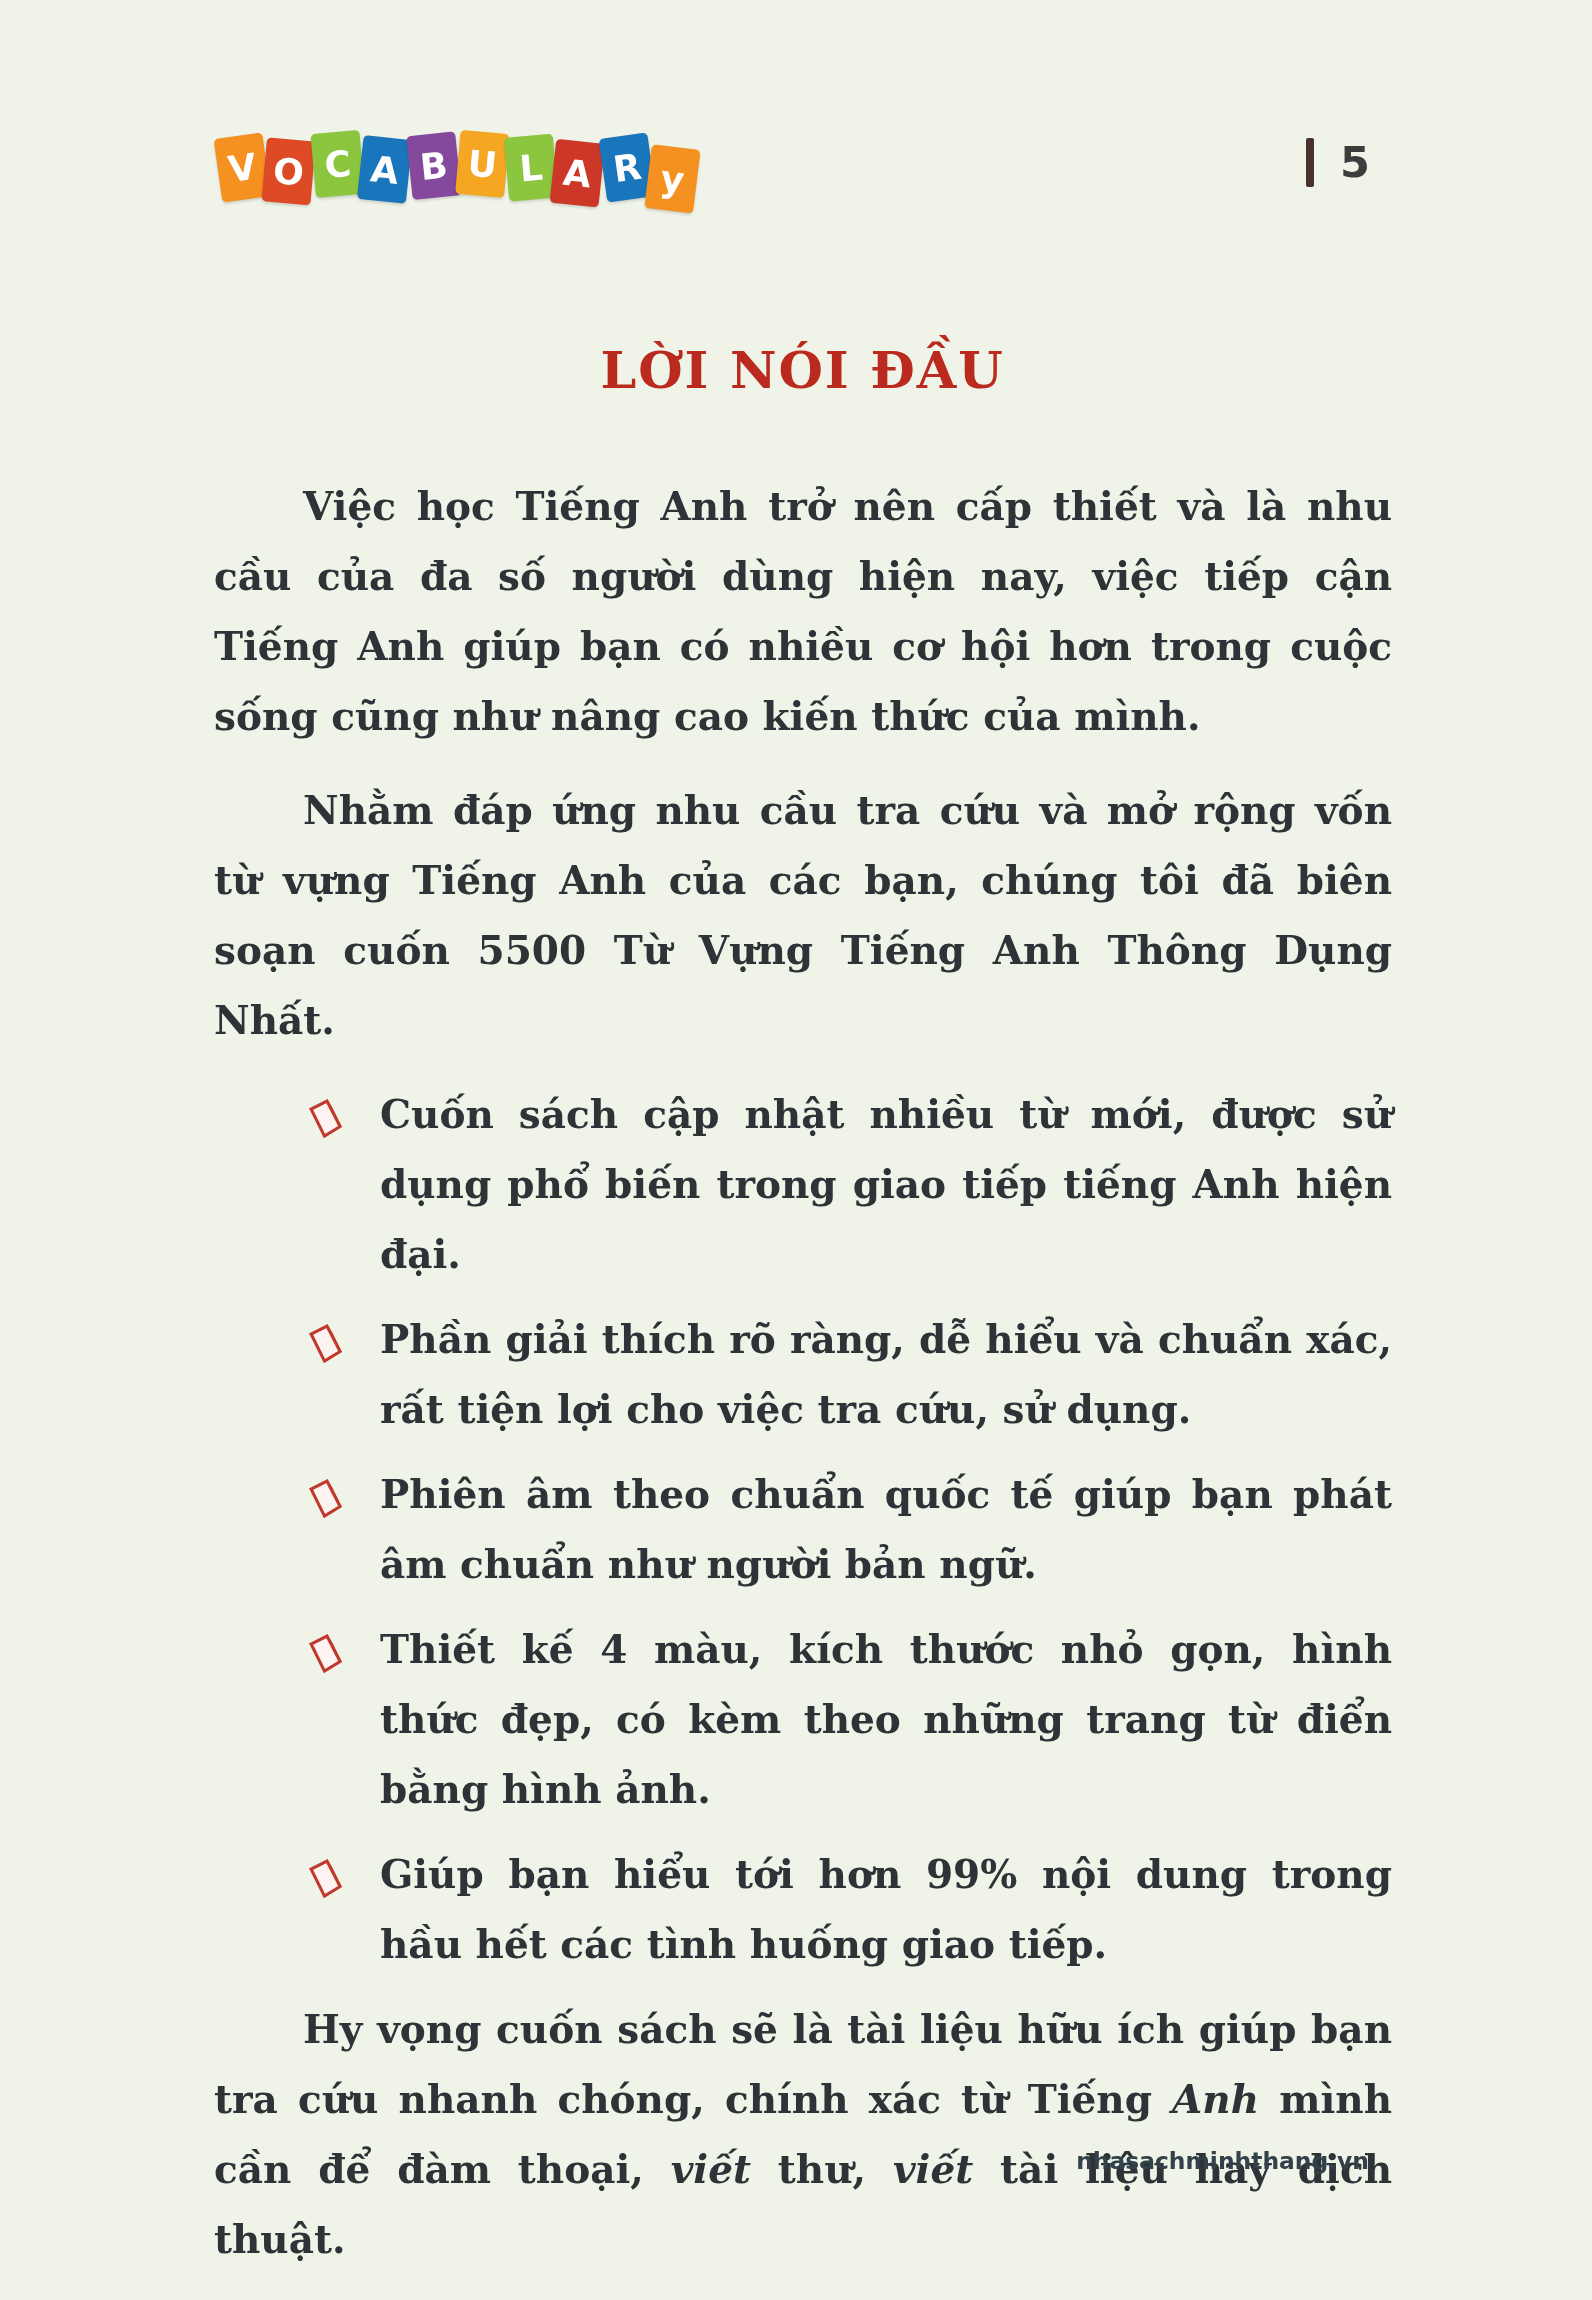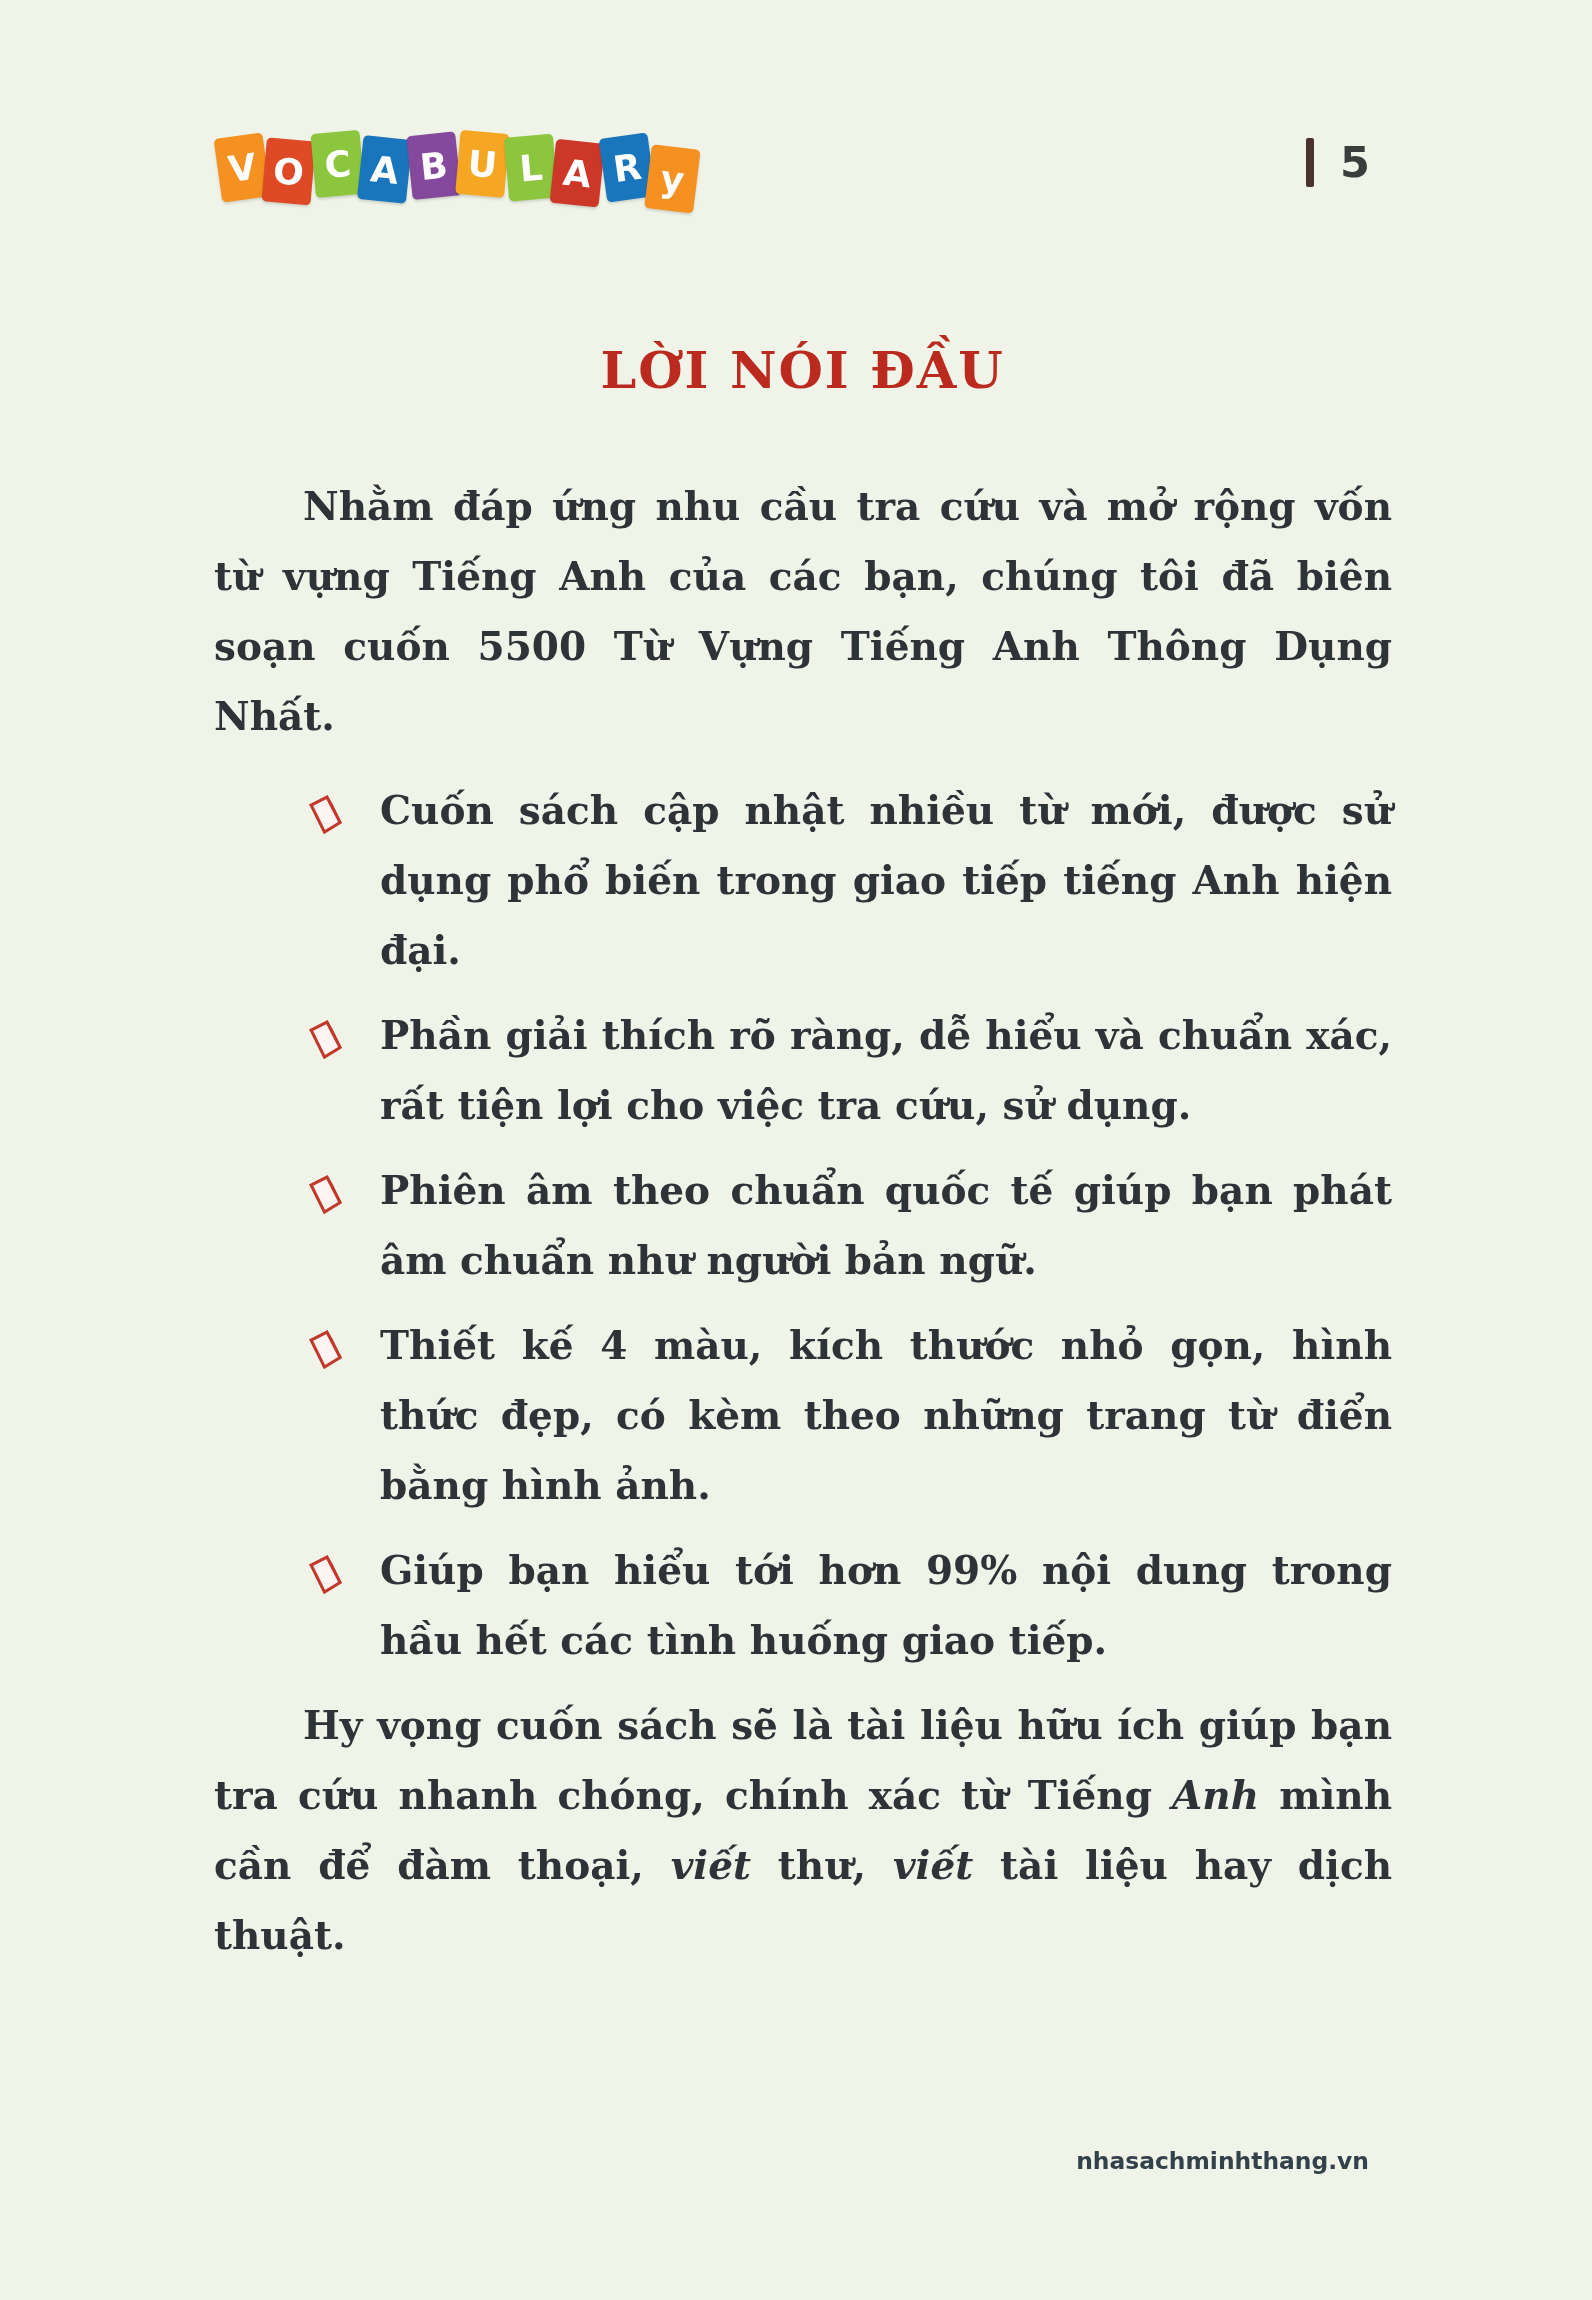--- a/index.html
+++ b/index.html
@@ -112,20 +112,21 @@
     <div class="pageno">
       <span class="bar"></span>
       <span>5</span>
     </div>
   </div>
 
   <h1 class="doc-title">LỜI NÓI ĐẦU</h1>
 
   <div class="content">
 
+    <p class="indent">Việc học Tiếng Anh trở nên cấp thiết và là nhu cầu của đa số người dùng hiện nay, việc tiếp cận Tiếng Anh giúp bạn có nhiều cơ hội hơn trong cuộc sống cũng như nâng cao kiến thức của mình.</p>
 
     <p class="indent"><span>Nhằm đáp ứng nhu cầu tra cứu và mở rộng vốn từ vựng Tiếng Anh của các bạn, chúng tôi đã biên soạn cuốn </span><strong>5500 Từ Vựng Tiếng Anh Thông Dụng Nhất</strong><span>.</span></p>
 
     <ul class="feature-list">
       <li>
         <span class="bullet-ic">
           <svg viewBox="0 0 24 26" width="41" height="45">
               <path d="M5 5 L15 2 L20 18 L10 22 Z" fill="#fdf3f1" stroke="#c0392b" stroke-width="1.8"></path>
               <path d="M15 2 L17 7 L20 18" fill="none" stroke="#c0392b" stroke-width="1.2"></path>
             </svg>

